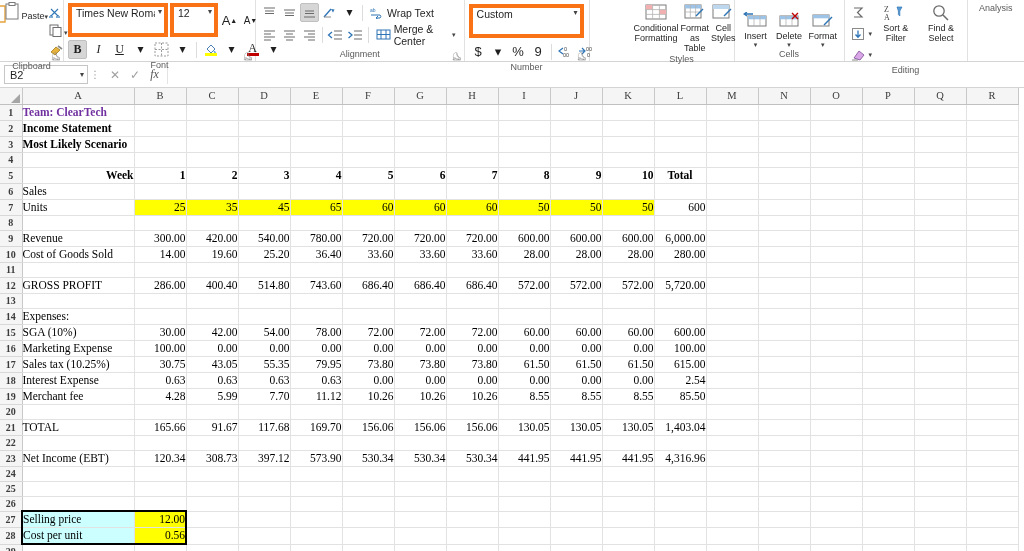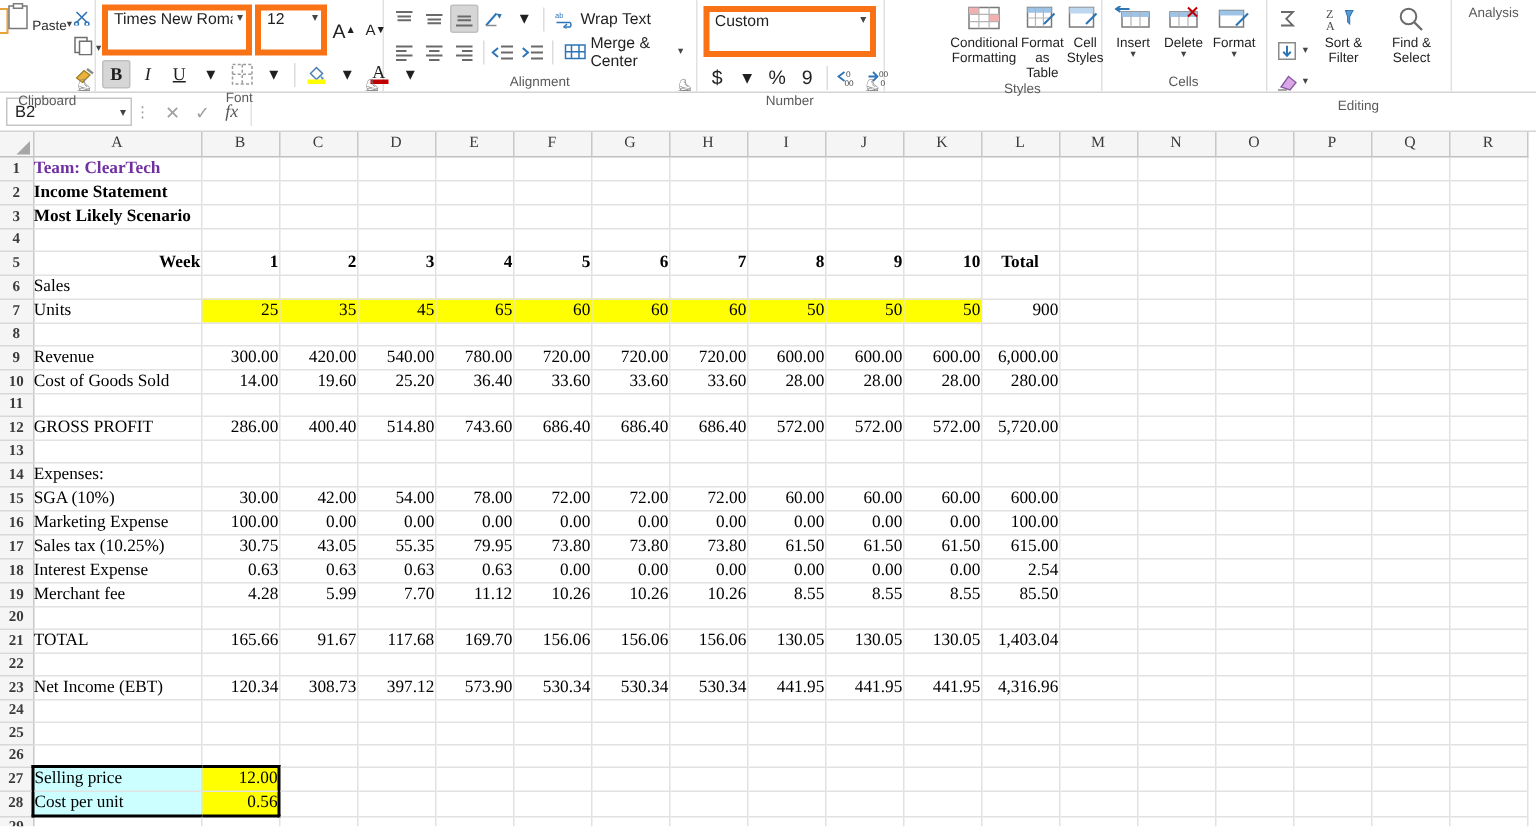--- a/index.html
+++ b/index.html
@@ -116,21 +116,21 @@
     display: flex; flex-direction: column; align-items: center;
     width: 50px;
     font-size: 9px; color: #1f1f1f; line-height: 10px;
     text-align: center;
   }
   .bigbtn .bb-ico { height: 20px; display: flex; align-items: center; justify-content: center; }
   .bigbtn.w36 { width: 34px; }
 
   
   .cellsg { width: 110px; }
-  .cellsg-body { align-items: flex-start; justify-content: space-around; padding-top: 1px; }
+  .cellsg-body { align-items: flex-end; justify-content: space-around; padding-top: 1px; }
 
   
   .editg { width: 123px; }
   .editg-body { align-items: flex-start; gap: 2px; padding-top: 1px; }
   .ed-col { display: flex; flex-direction: column; gap: 2px; }
   .ed-mini { display: flex; align-items: center; gap: 1px; }
 
   
   .anag { width: 58px; }
   .anag-body { align-items: flex-start; justify-content: center; padding-top: 1px; }
@@ -774,21 +774,21 @@
           <td class="cell num  yel">25</td>
           <td class="cell num  yel">35</td>
           <td class="cell num  yel">45</td>
           <td class="cell num  yel">65</td>
           <td class="cell num  yel">60</td>
           <td class="cell num  yel">60</td>
           <td class="cell num  yel">60</td>
           <td class="cell num  yel">50</td>
           <td class="cell num  yel">50</td>
           <td class="cell num  yel">50</td>
-          <td class="cell num ">900</td>
+          <td class="cell num ">600</td>
           <td class="cell "></td>
           <td class="cell "></td>
           <td class="cell "></td>
           <td class="cell "></td>
           <td class="cell "></td>
           <td class="cell "></td>
         </tr>
         <tr>
           <th class="rowhdr">8</th>
           <td class="cell "></td>

